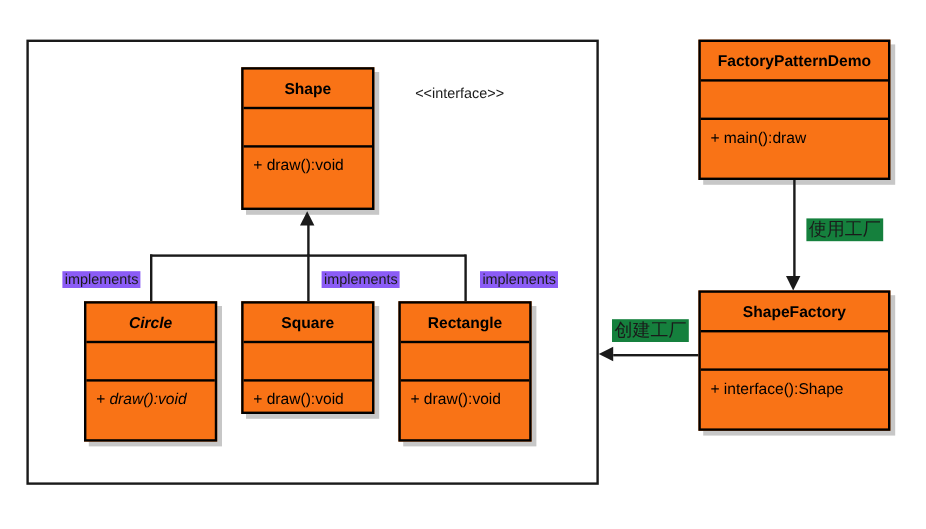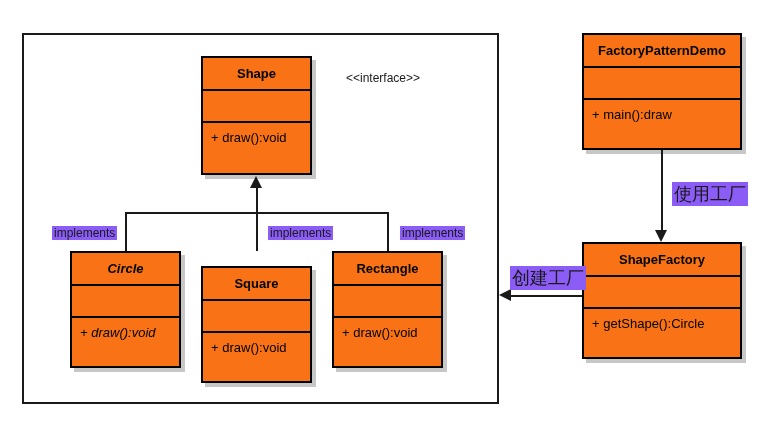--- a/index.html
+++ b/index.html
@@ -100,23 +100,23 @@
   .edge-label {
     position: absolute;
     font-size: 12px;
     color: #1a1a1a;
     background: #8b5cf6;
     white-space: nowrap;
     padding: 0 2px;
   }
   .cn-label {
     position: absolute;
-    font-size: 18px;
+    font-size: 15px;
     color: #1a1a1a;
-    background: #8b5cf6;
+    background: #15803d;
     white-space: nowrap;
     padding: 0 2px;
   }
   .stereotype {
     position: absolute;
     font-size: 12px;
     color: #1a1a1a;
     white-space: nowrap;
     margin-left: 13px;
   }
@@ -148,21 +148,21 @@
   <div class="edge-label" style="left:52px; top:226px;">implements</div>
   <div class="edge-label" style="left:268px; top:226px;">implements</div>
   <div class="edge-label" style="left:400px; top:226px;">implements</div>
 
   <div class="uml-class" style="left:70px; top:251px; width:111px; height:117px;font-style:italic;">
     <div class="uml-name">Circle</div>
     <div class="uml-attrs"></div>
     <div class="uml-methods">+ draw():void</div>
   </div>
 
-  <div class="uml-class" style="left:201px; top:251px; width:111px; height:117px;margin-top:15px;">
+  <div class="uml-class" style="left:201px; top:251px; width:111px; height:94px;">
     <div class="uml-name">Square</div>
     <div class="uml-attrs"></div>
     <div class="uml-methods">+ draw():void</div>
   </div>
 
   <div class="uml-class" style="left:332px; top:251px; width:111px; height:117px;">
     <div class="uml-name">Rectangle</div>
     <div class="uml-attrs"></div>
     <div class="uml-methods">+ draw():void</div>
   </div>
@@ -173,20 +173,20 @@
     <div class="uml-methods">+ main():draw</div>
   </div>
 
   <div class="vline" style="left:661px; top:150px; height:80px;"></div>
   <div class="arrow-down" style="left:655px; top:230px;"></div>
   <div class="cn-label" style="left:672px; top:182px;">使用工厂</div>
 
   <div class="uml-class" style="left:582px; top:242px; width:160px; height:117px;">
     <div class="uml-name">ShapeFactory</div>
     <div class="uml-attrs"></div>
-    <div class="uml-methods">+ getShape():Circle</div>
+    <div class="uml-methods">+ interface():Shape</div>
   </div>
 
   <div class="hline" style="left:511px; top:295px; width:71px;"></div>
   <div class="arrow-left" style="left:499px; top:289px;"></div>
   <div class="cn-label" style="left:510px; top:266px;">创建工厂</div>
 
 </div>
 
 </body></html>

